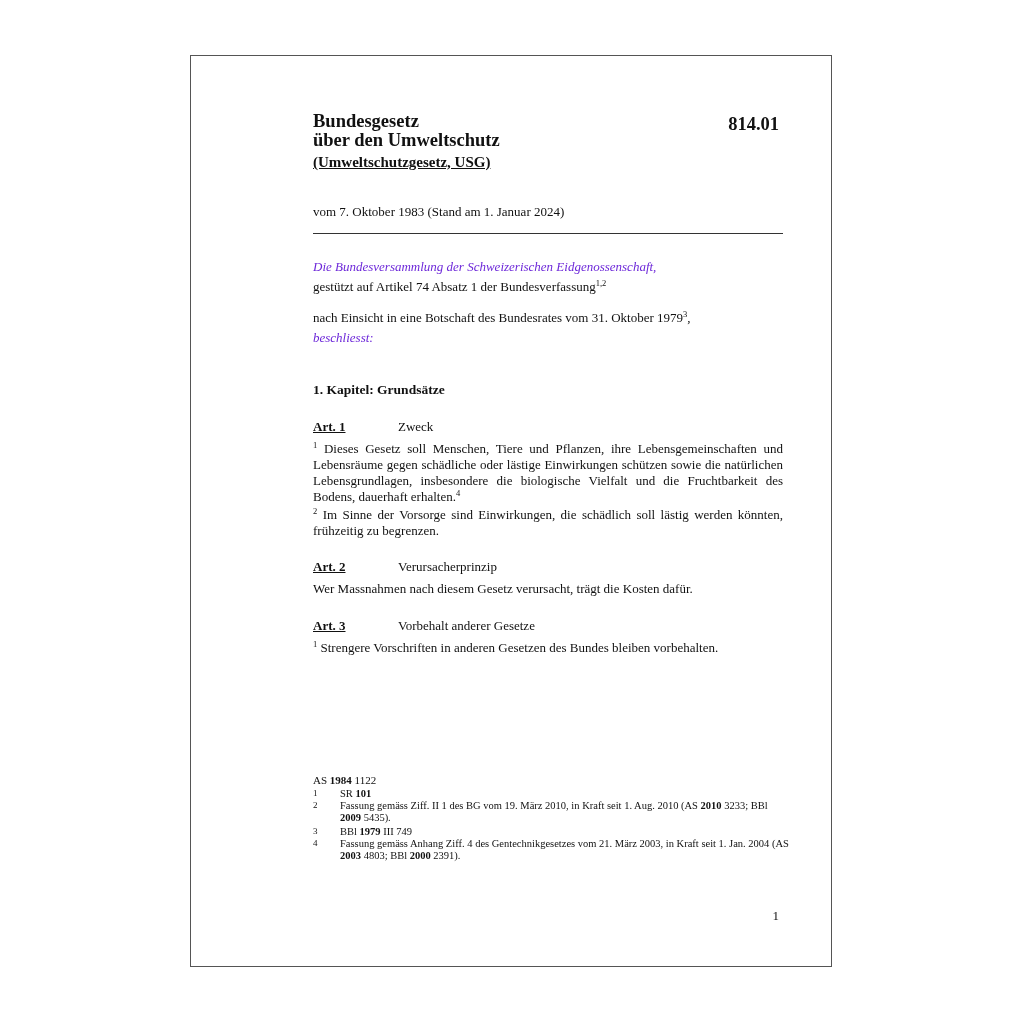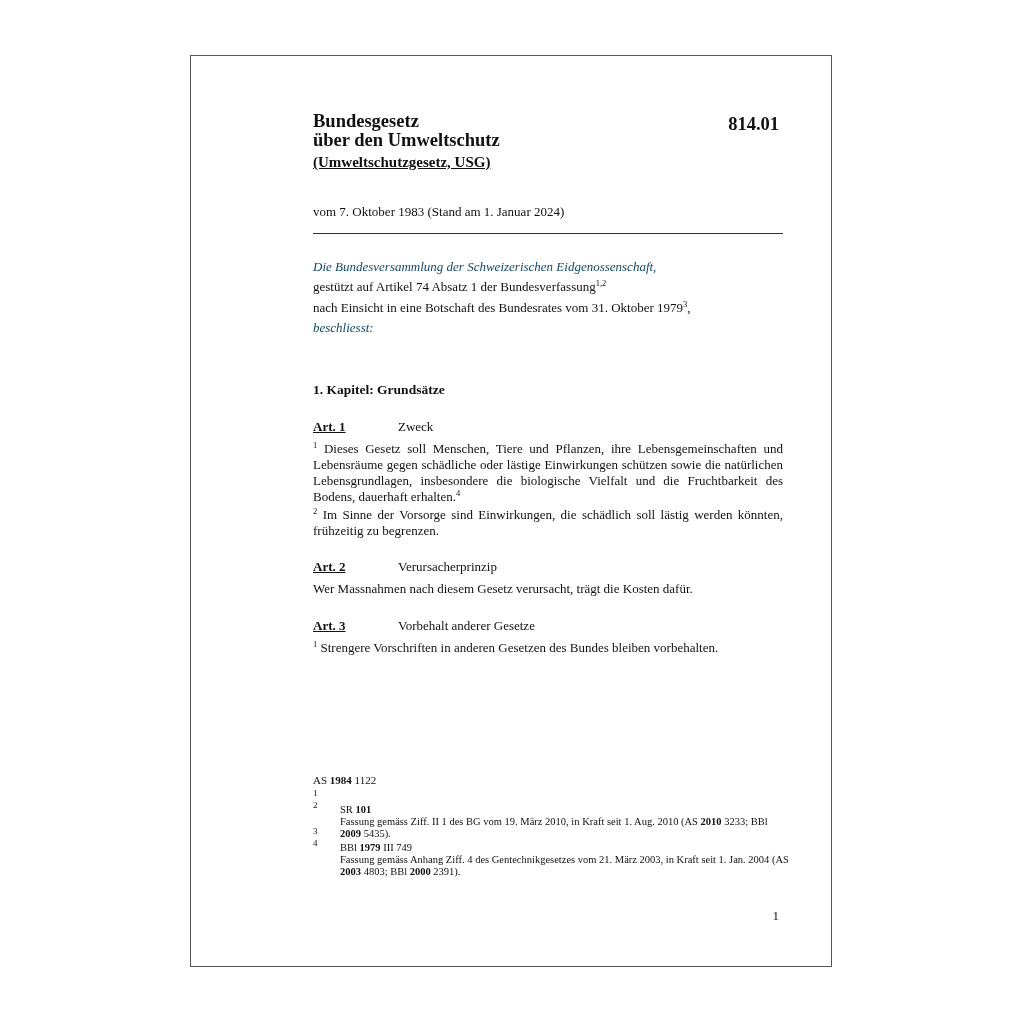--- a/index.html
+++ b/index.html
@@ -7,31 +7,31 @@
          font-family:"Liberation Serif", "DejaVu Serif", serif; color:#111; }
   .page { position:absolute; left:190px; top:55px; width:642px; height:912px;
           border:1.5px solid #555; box-sizing:border-box; background:#fff; }
   .abs { position:absolute; }
   .title { left:122px; top:56px; font-weight:bold; font-size:18.5px; line-height:19px; }
   .subtitle { left:122px; top:98px; font-weight:bold; font-size:15px;text-decoration:underline; }
   .sr { right:52px; top:46px; font-weight:bold; font-size:18.5px;margin-top:12px; }
   .date { left:122px; top:148px; font-size:13px; }
   .rule { left:122px; top:177px; width:470px; height:0; border-top:1.5px solid #333; }
   .preamble { left:122px; top:202px; width:480px; font-size:13px; line-height:17px; }
-  .preamble .it { font-style:italic; color:#0c4a6e; }
+  .preamble .it { font-style:italic; color:#6d28d9; }
   .preamble div { margin-bottom:3px; }
   .sup { font-size:8.5px; vertical-align:super; line-height:0; }
   .heading { left:122px; font-weight:bold; font-size:13.5px; }
   .art { left:122px; font-size:13px; width:470px; }
   .art .num { font-weight:bold; display:inline-block; width:85px;text-decoration:underline; }
   .para { left:122px; width:470px; font-size:13px; line-height:16px; text-align:justify; }
   .fn-as { left:122px; top:718px; font-size:11px; }
   .fn { left:122px; font-size:10.5px; line-height:11.5px; width:480px; }
   .fn .fnum { display:inline-block; width:27px; font-size:9px; vertical-align:top; }
-  .fn .ftext { display:inline-block; width:450px;margin-top:16px; }
+  .fn .ftext { display:inline-block; width:450px; }
   .pagenum { right:52px; top:852px; font-size:13px; }
   b { font-weight:bold; }
 </style>
 </head>
 <body>
 
 <div class="page">
 
   <div class="abs sr">814.01</div>
 
@@ -39,21 +39,21 @@
     <div>Bundesgesetz</div>
     <div>über den Umweltschutz</div>
   </div>
   <div class="abs subtitle">(Umweltschutzgesetz, USG)</div>
 
   <div class="abs date">vom 7. Oktober 1983 (Stand am 1. Januar 2024)</div>
   <div class="abs rule"></div>
 
   <div class="abs preamble">
     <div class="it">Die Bundesversammlung der Schweizerischen Eidgenossenschaft,</div>
-    <div style="margin-bottom:4px">
+    <div style="margin-bottom:14px">
       <span>gestützt auf Artikel 74 Absatz 1 der Bundesverfassung</span><span class="sup">1,2</span>
     </div>
     <div>
       <span>nach Einsicht in eine Botschaft des Bundesrates vom 31. Oktober 1979</span><span class="sup">3</span><span>,</span>
     </div>
     <div class="it">beschliesst:</div>
   </div>
 
   <div class="abs heading" style="top:326px">1. Kapitel: Grundsätze</div>
 

